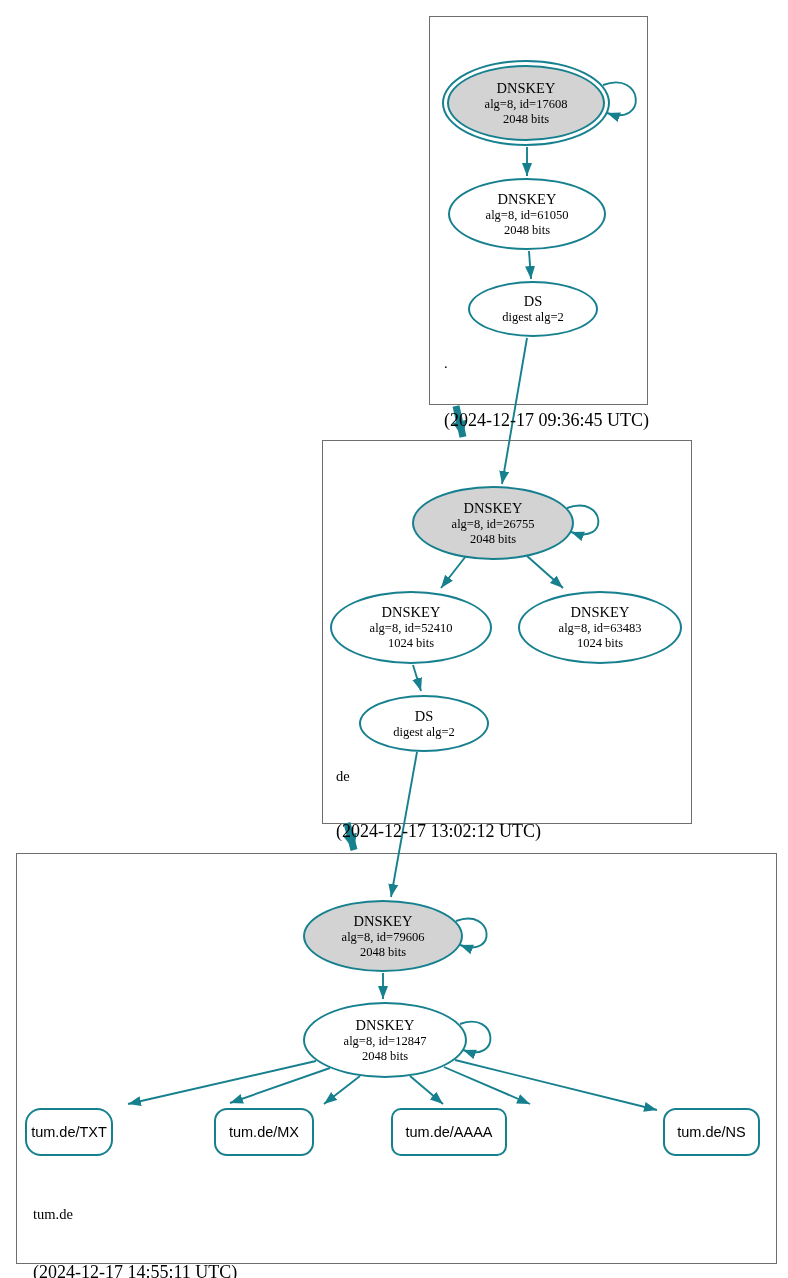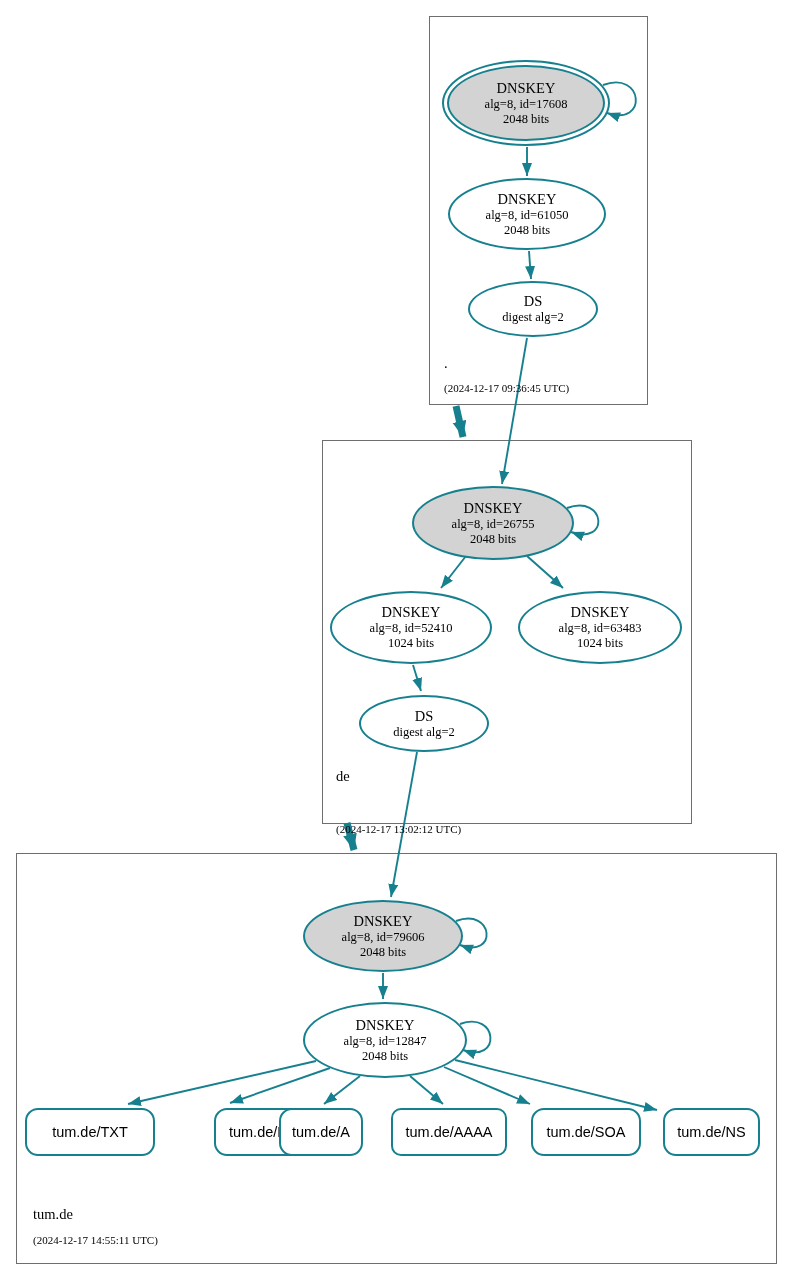--- a/index.html
+++ b/index.html
@@ -31,21 +31,21 @@
     border-radius:50%;background:var(--node-fill);z-index:0;
   }
   .node span{position:relative;z-index:1;}
   .ntitle{font-family:Liberation Serif, serif;font-size:14.5px;line-height:17px;}
   .nsub{font-family:"Liberation Serif",serif;font-size:12.5px;line-height:15px;}
   .rrset{
     border:2.2px solid var(--edge);border-radius:13px;background:var(--background);
     font-family:"Liberation Sans",sans-serif;font-size:14.5px;
   }
   .zonename{position:absolute;font-family:"Liberation Serif",serif;font-size:14.5px;z-index:3;}
-  .zonets{position:absolute;font-family:"Liberation Serif",serif;font-size:11px;z-index:3;}
+  .zonets{position:absolute;font-family:"Liberation Serif",serif;font-size:18px;z-index:3;margin-top:28px;}
 </style>
 </head>
 <body>
 
 <div id="canvas">
 
   <div class="zonebox" style="left:429px;top:16px;width:217px;height:387px;"></div>
   <div class="zonebox" style="left:322px;top:440px;width:368px;height:382px;"></div>
   <div class="zonebox" style="left:16px;top:853px;width:759px;height:409px;"></div>
 
@@ -117,47 +117,41 @@
   <div class="node ellipse" style="left:518px;top:591px;width:164px;height:73px;">
     <span class="ntitle">DNSKEY</span>
     <span class="nsub">alg=8, id=63483</span>
     <span class="nsub">1024 bits</span>
   </div>
   <div class="node ellipse" style="left:359px;top:695px;width:130px;height:57px;">
     <span class="ntitle">DS</span>
     <span class="nsub">digest alg=2</span>
   </div>
   <div class="zonename" style="left:336px;top:768px;">de</div>
-  <div class="zonets" style="left:336px;top:823px;text-align:center;">(2024-12-17 13:02:12 UTC)</div>
+  <div class="zonets" style="left:336px;top:793px;text-align:center;">(2024-12-17 13:02:12 UTC)</div>
 
   <div class="node ellipse gray" style="left:303px;top:900px;width:160px;height:72px;">
     <span class="ntitle">DNSKEY</span>
     <span class="nsub">alg=8, id=79606</span>
     <span class="nsub">2048 bits</span>
   </div>
   <div class="node ellipse" style="left:303px;top:1002px;width:164px;height:76px;">
     <span class="ntitle">DNSKEY</span>
     <span class="nsub">alg=8, id=12847</span>
     <span class="nsub">2048 bits</span>
   </div>
 
-  <div class="node rrset" style="left:25px;top:1108px;width:130px;height:48px;">
+  <div class="node rrset" style="left:25px;top:1108px;width:88px;height:48px;border-radius:16px;">
     <span>tum.de/TXT</span>
   </div>
   <div class="node rrset" style="left:171px;top:1108px;width:100px;height:48px;margin-left:43px;">
     <span>tum.de/MX</span>
   </div>
-  <div class="node rrset" style="left:279px;top:1108px;width:84px;height:48px;">
-    <span>tum.de/A</span>
-  </div>
   <div class="node rrset" style="left:391px;top:1108px;width:116px;height:48px;border-radius:10px;">
     <span>tum.de/AAAA</span>
-  </div>
-  <div class="node rrset" style="left:531px;top:1108px;width:110px;height:48px;">
-    <span>tum.de/SOA</span>
   </div>
   <div class="node rrset" style="left:663px;top:1108px;width:97px;height:48px;">
     <span>tum.de/NS</span>
   </div>
 
   <div class="zonename" style="left:33px;top:1206px;">tum.de</div>
   <div class="zonets" style="left:33px;top:1234px;">(2024-12-17 14:55:11 UTC)</div>
 
 </div>
 

